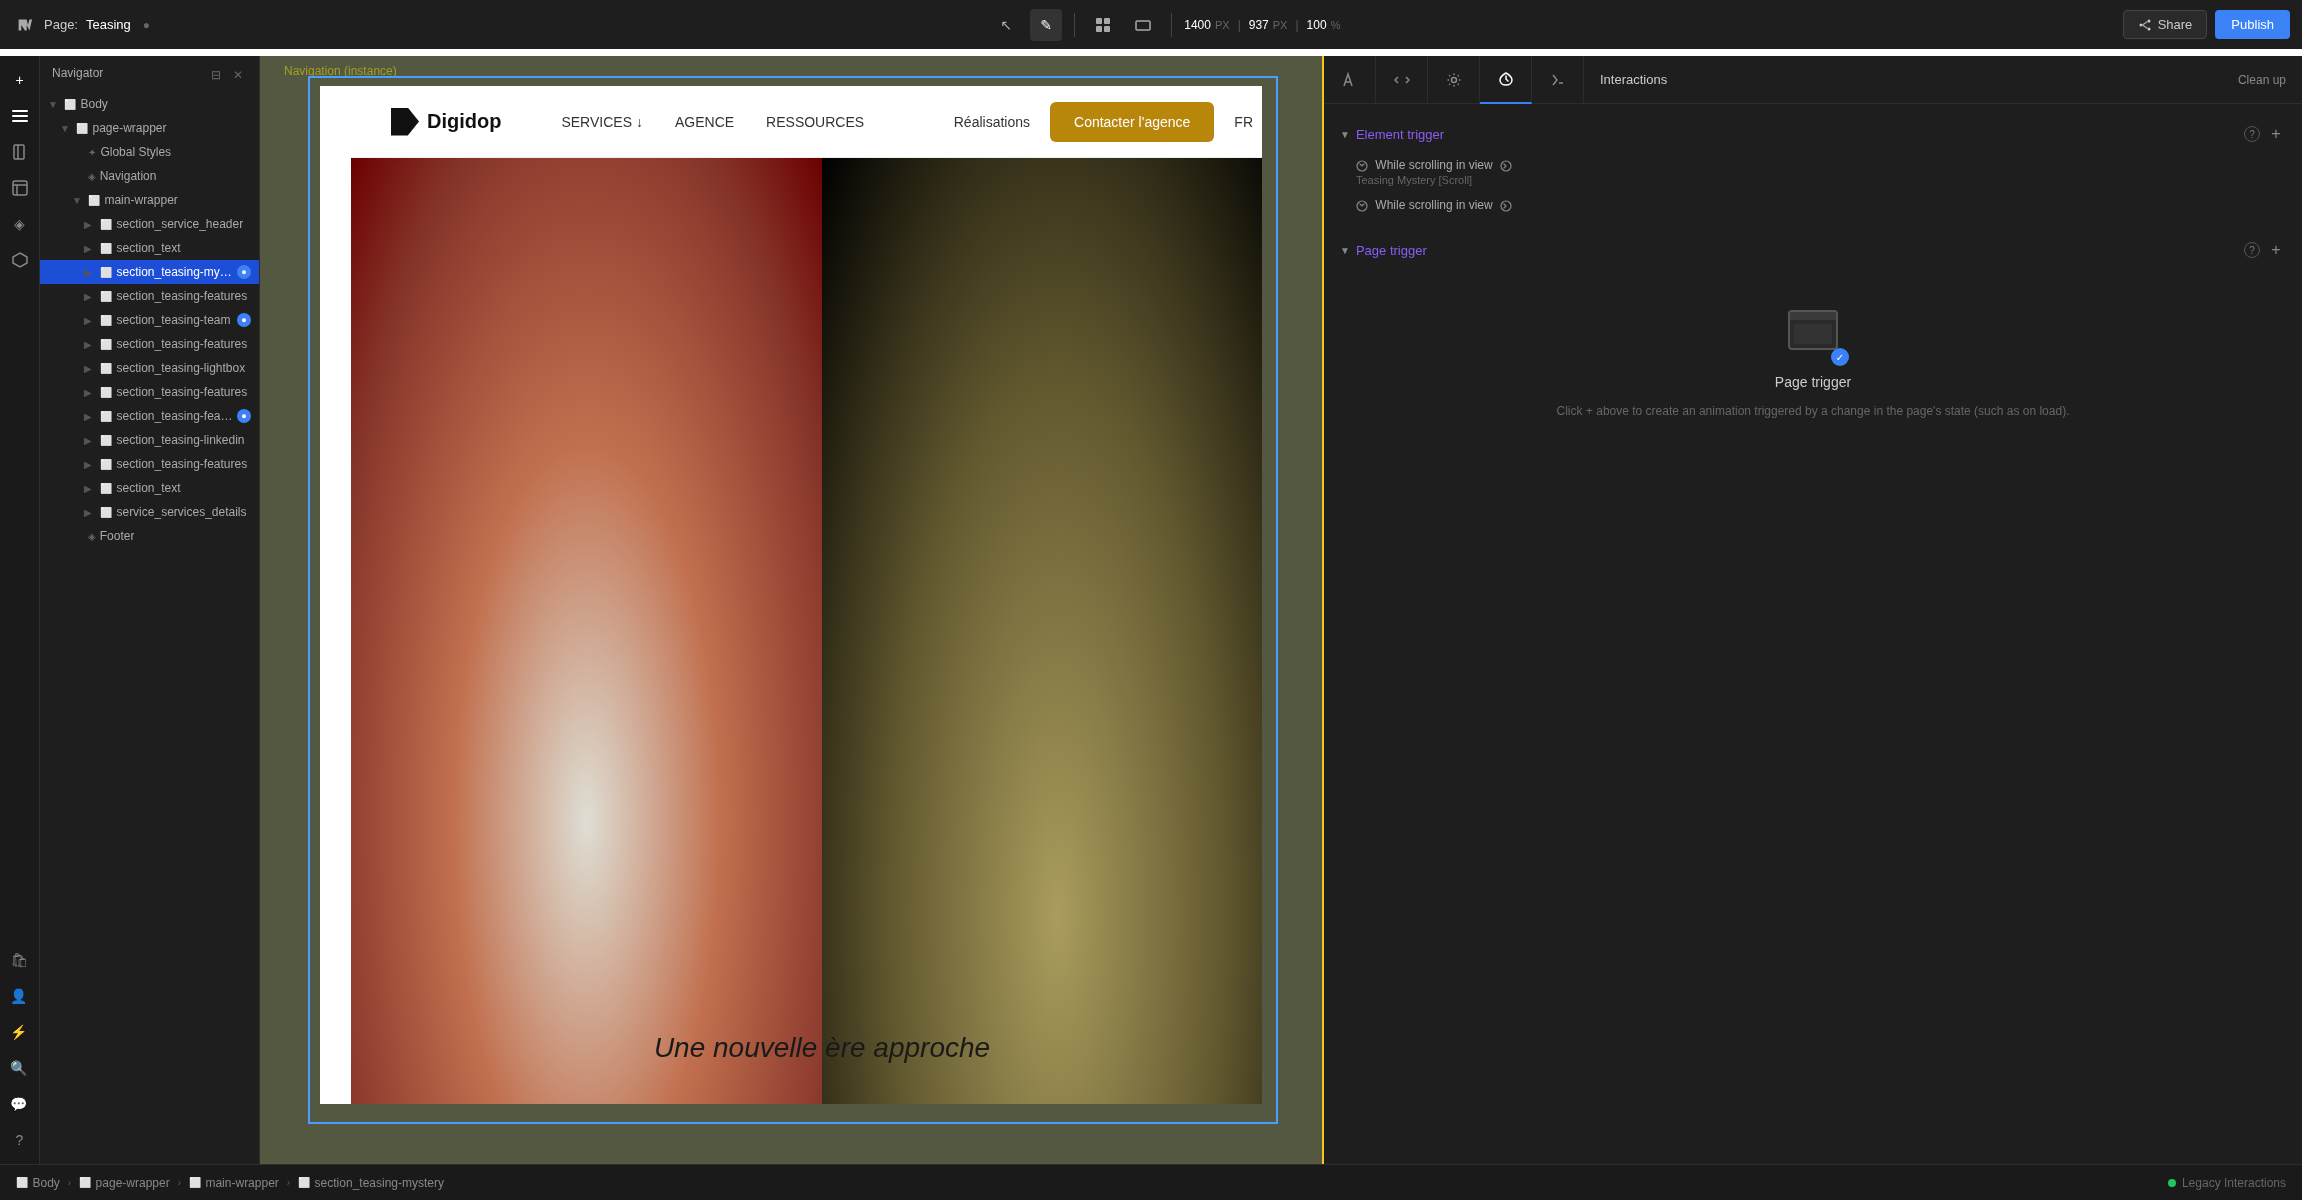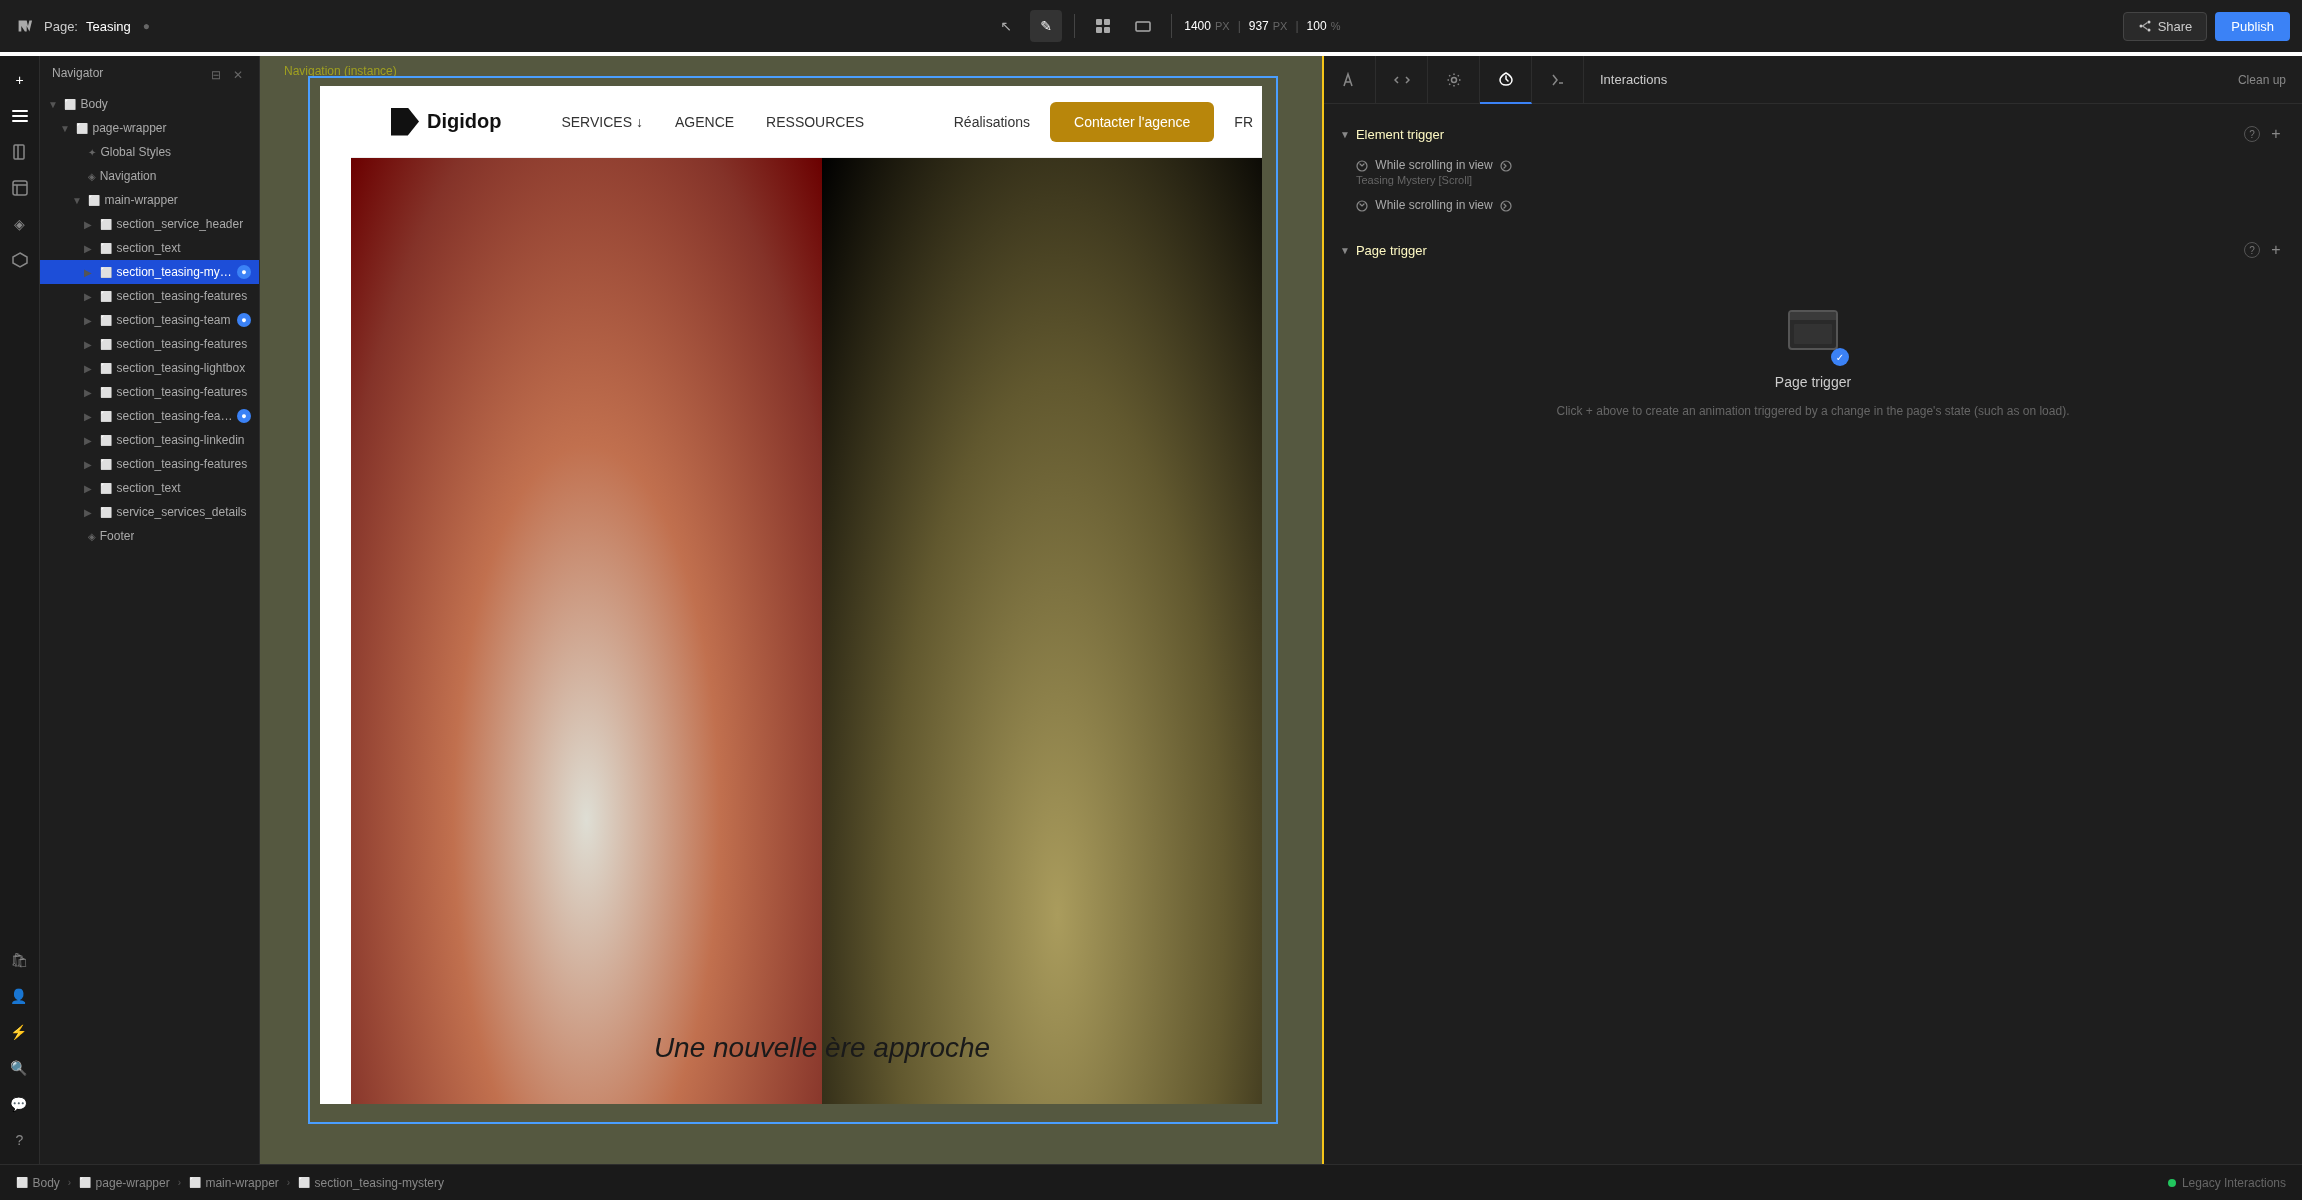--- a/index.html
+++ b/index.html
@@ -4,21 +4,21 @@
   <style>
     * { margin: 0; padding: 0; box-sizing: border-box; }
     body { width: 2302px; height: 1200px; background: #1a1a1a; font-family: -apple-system, BlinkMacSystemFont, 'Segoe UI', sans-serif; overflow: hidden; display: flex; flex-direction: column; }
 
     
     .top-bar {
       height: 56px;
       background: #1e1e1e;
       display: flex;
       align-items: center;
-      border-bottom: 4px solid #ffffff;
+      border-bottom: 7px solid #ffffff;
       flex-shrink: 0;
     }
     .top-bar-left {
       width: 220px;
       display: flex;
       align-items: center;
       padding: 0 12px;
       gap: 8px;
     }
     .logo-icon {
@@ -305,21 +305,21 @@
     .right-panel-body::-webkit-scrollbar-thumb { background: #444; }
 
     .section-header {
       display: flex;
       align-items: center;
       padding: 8px 16px;
       gap: 6px;
       cursor: pointer;
     }
     .section-chevron { color: #888; font-size: 10px; }
-    .section-label { color: #fef9c3; font-size: 13px; font-weight: 500; flex: 1; }
+    .section-label { color: #8b5cf6; font-size: 13px; font-weight: 500; flex: 1; }
     .section-help { width: 16px; height: 16px; border-radius: 50%; border: 1px solid #555; color: #777; font-size: 10px; display: flex; align-items: center; justify-content: center; cursor: pointer; }
     .section-add { width: 20px; height: 20px; color: #888; font-size: 16px; cursor: pointer; display: flex; align-items: center; justify-content: center; }
 
     .trigger-item {
       padding: 6px 16px 6px 32px;
       cursor: pointer;
     }
     .trigger-title { color: #aaa; font-size: 12px; margin-bottom: 2px; }
     .trigger-subtitle { color: #666; font-size: 11px; }
 

